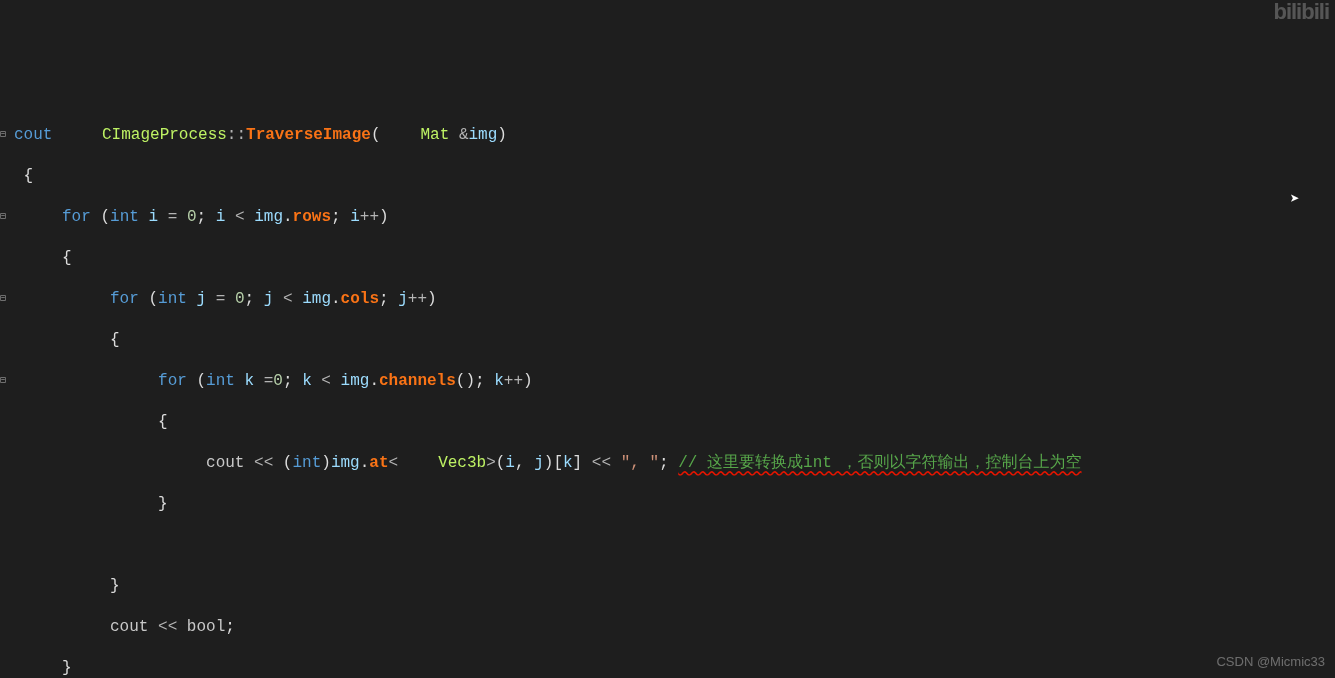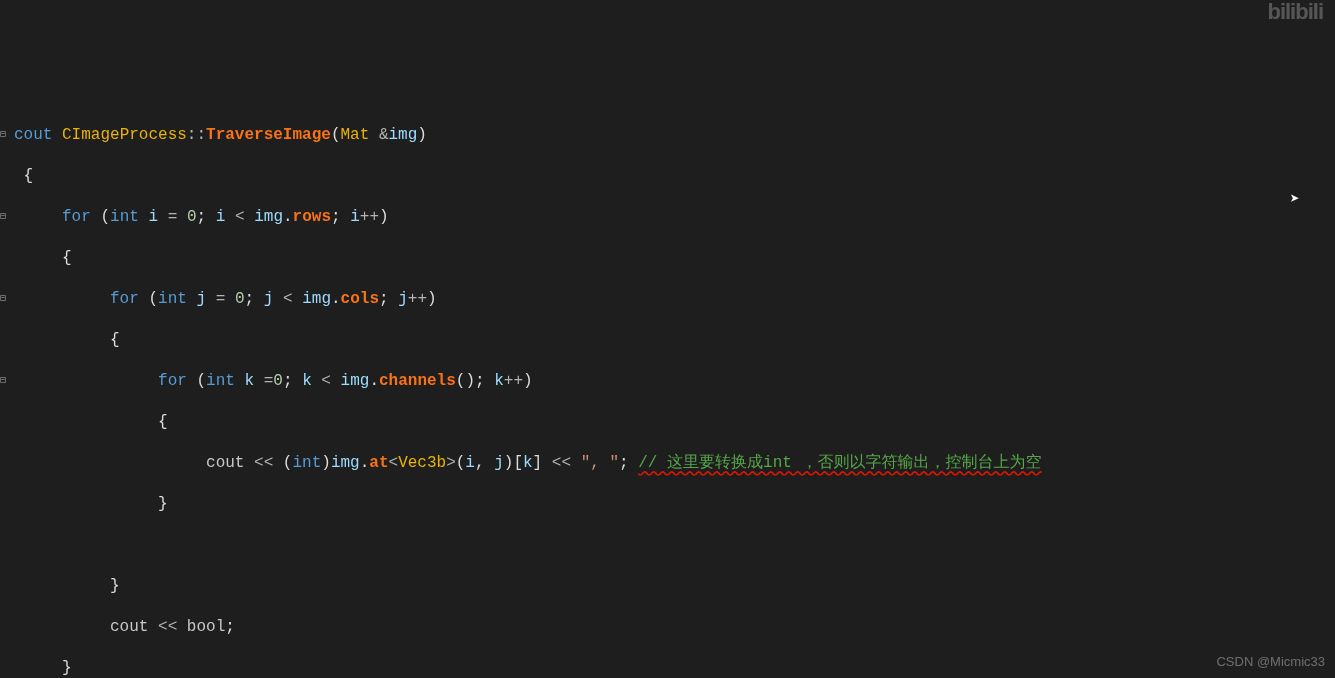--- a/index.html
+++ b/index.html
@@ -28,40 +28,40 @@
     position: absolute;
     left: 0;
     top: 0;
     width: 12px;
     height: 12px;
     color: #888;
     font-size: 10px;
     user-select: none;
   }
   .kw   { color: #569cd6; }      
-  .cls  { color: #eab308; }      
+  .cls  { color: #bef264; margin-left: 40px; }      
   .fn   { color: #f97316; font-weight: bold; }      
   .op   { color: #b4b4b4; }      
   .var  { color: #9cdcfe; }      
   .num  { color: #b5cea8; }      
   .str  { color: #ce9178; }      
   .cmt  { color: #57a64a; }      
   .obj  { color: #c8c8c8; }      
   .pnc  { color: #dcdcdc; }      
   .ital { }
   .wavy {
     text-decoration: underline wavy #e51400;
     text-decoration-skip-ink: none;
     text-underline-offset: 3px;
     margin-top: 28px;
   }
   .watermark-top {
     position: absolute;
     top: 2px;
-    right: 12px;
+    right: 6px;
     color: rgba(255,255,255,0.25);
     font-weight: bold;
     font-size: 22px;
     font-family: Arial, sans-serif;
     letter-spacing: -1px;
   }
   .watermark-bottom {
     position: absolute;
     bottom: 6px;
     right: 10px;

